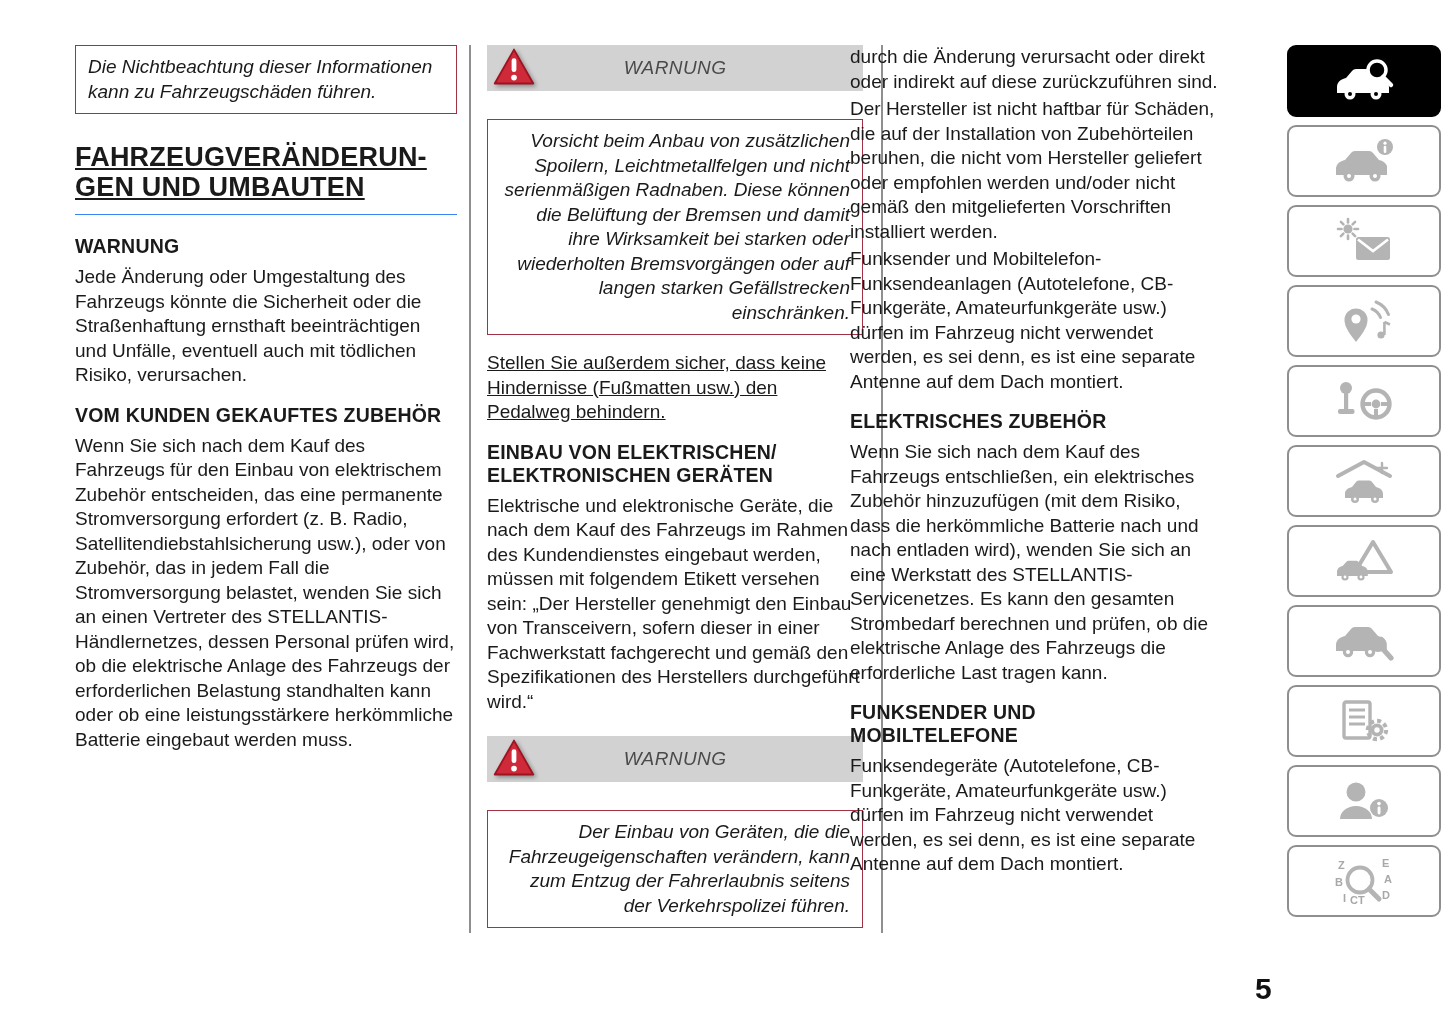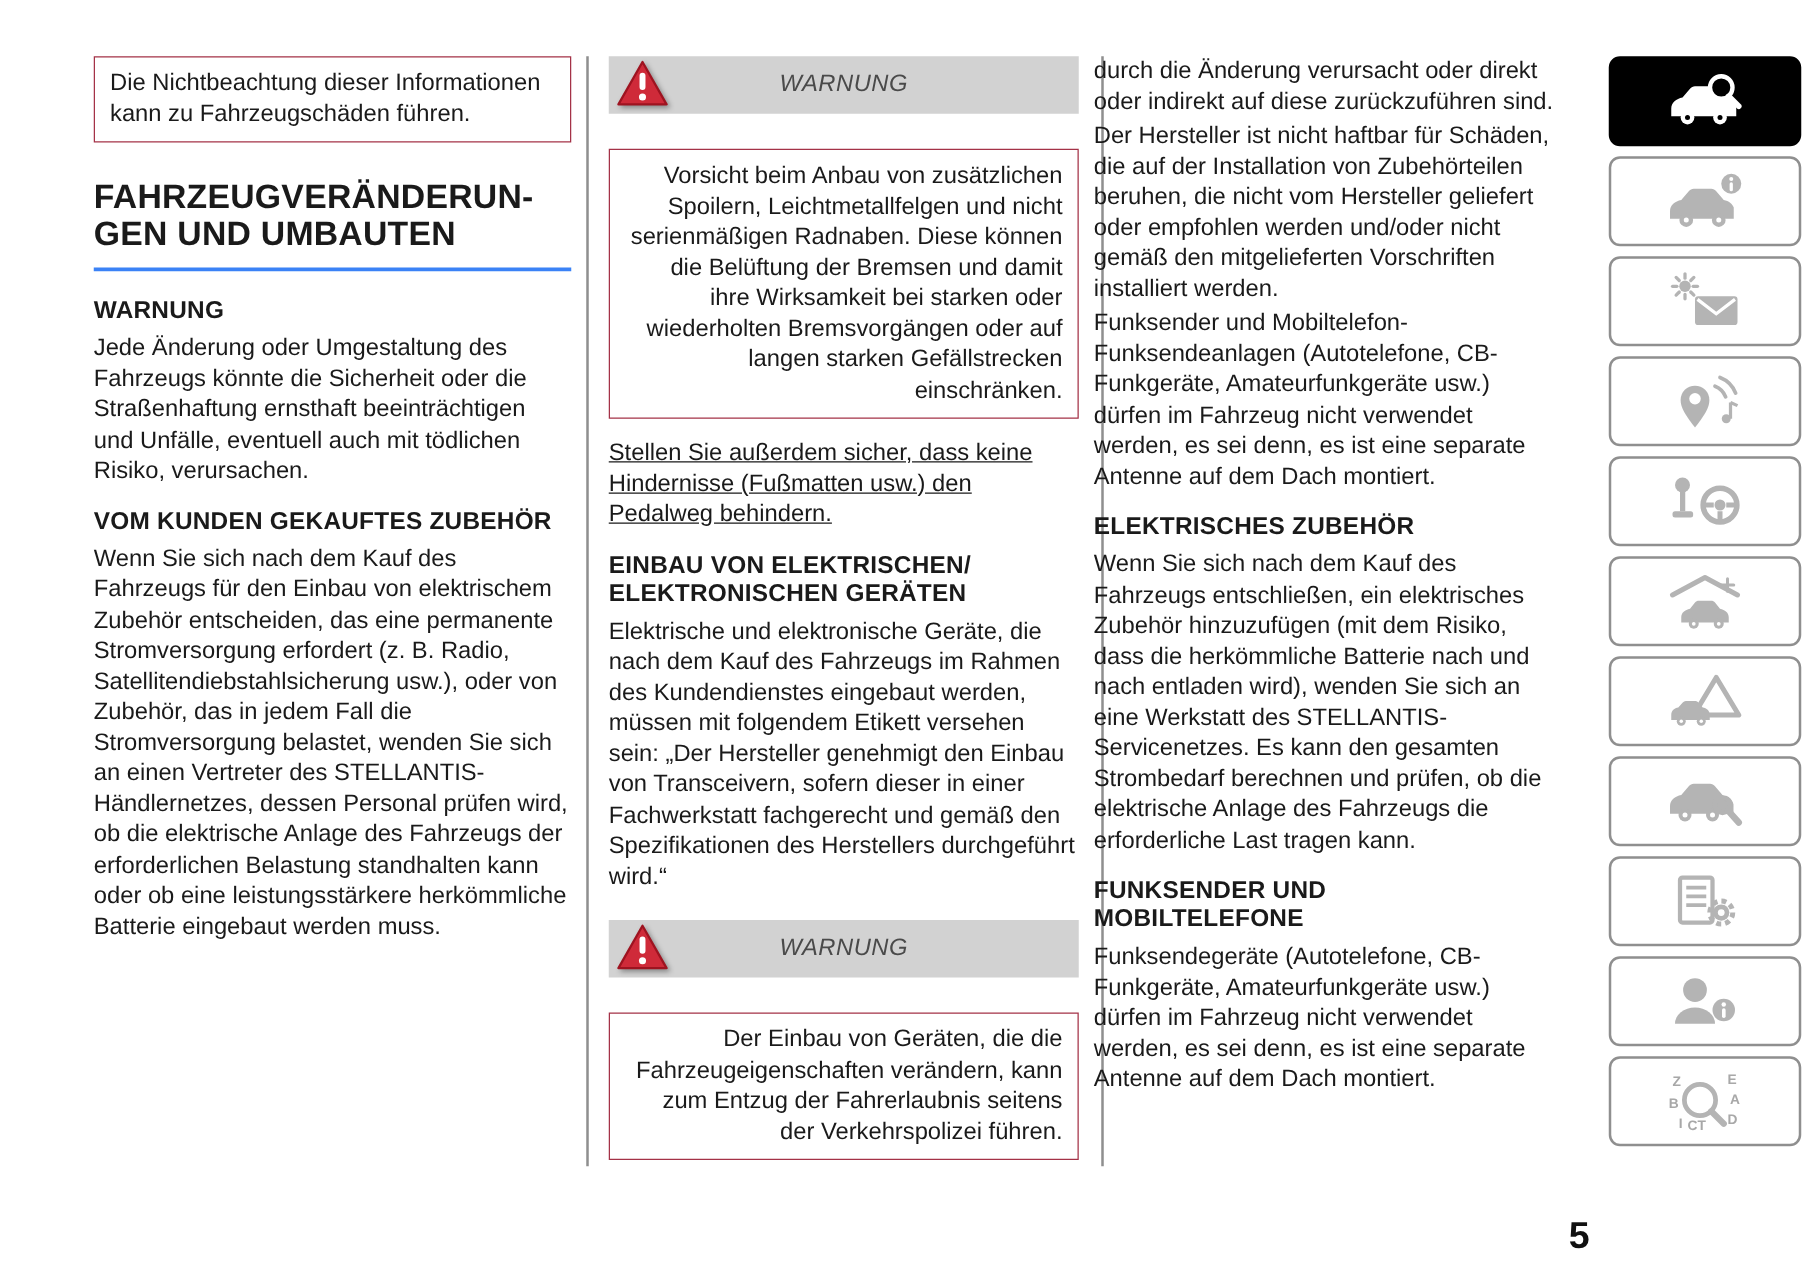--- a/index.html
+++ b/index.html
@@ -6,37 +6,39 @@
   html,body { margin:0; padding:0; }
   body {
     width:1445px; height:1018px; position:relative; overflow:hidden;
     background:#ffffff; color:#1a1a1a;
     font-family:"Liberation Sans", sans-serif;
     font-size:19px; line-height:1.29;
   }
   .col { position:absolute; top:45px; }
   .col-left  { left:75px;  width:382px; }
   .col-mid   { left:487px; width:376px; }
-  .col-right { left:875px; width:374px; }
+  .col-right { left:850px; width:374px; }
   .vdivider { position:absolute; top:45px; height:888px; width:1.5px; background:#8f8f8f; }
   #divider-1 { left:469px; }
   #divider-2 { left:881px; }
 
   p { margin:0 0 3px 0; }
   .note-box, .warn-box {
     border:1.5px solid #a43247;
     padding:9px 12px;
+    font-style:italic;
   }
   .note-box { margin-bottom:28px; }
   .warn-box { margin-bottom:16px;text-align:right; }
 
   h1 {
     font-size:27px; line-height:1.12; font-weight:bold; letter-spacing:.2px;
     margin:0 0 20px 0; padding-bottom:12px;
-    border-bottom:3px solid #3b82f6;
+    border-bottom:1px solid #3b82f6;
+    text-decoration:underline;
   }
   h2 {
     font-size:19.5px; font-weight:bold; letter-spacing:.2px;
     margin:16px 0 7px 0; line-height:1.18;
   }
   .col-mid h2, .col-right h2 { }
   h2.first { margin-top:0; }
 
   .warn-banner {
     position:relative; background:#d2d2d2; height:46px;

